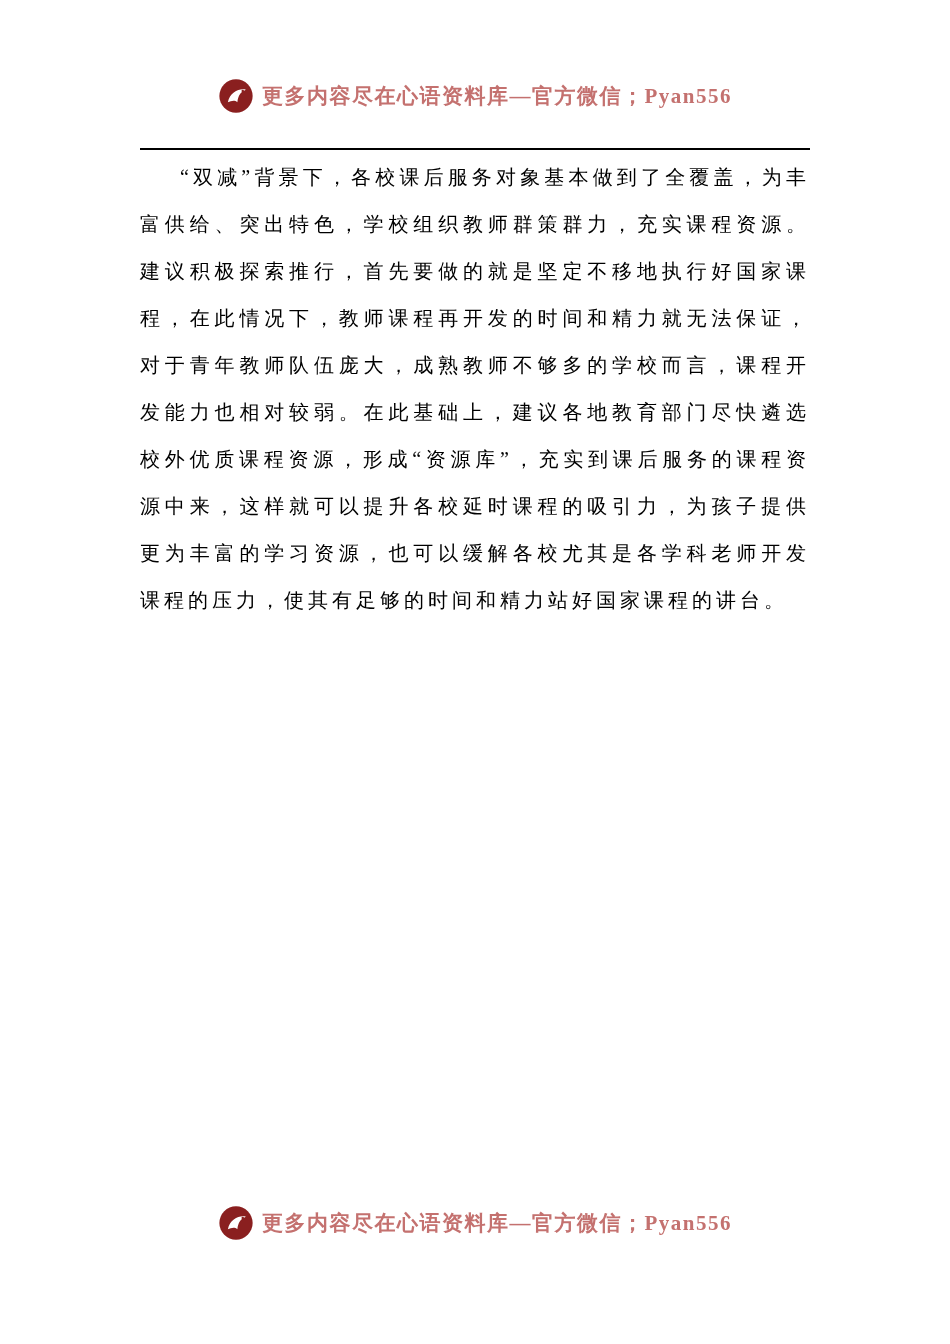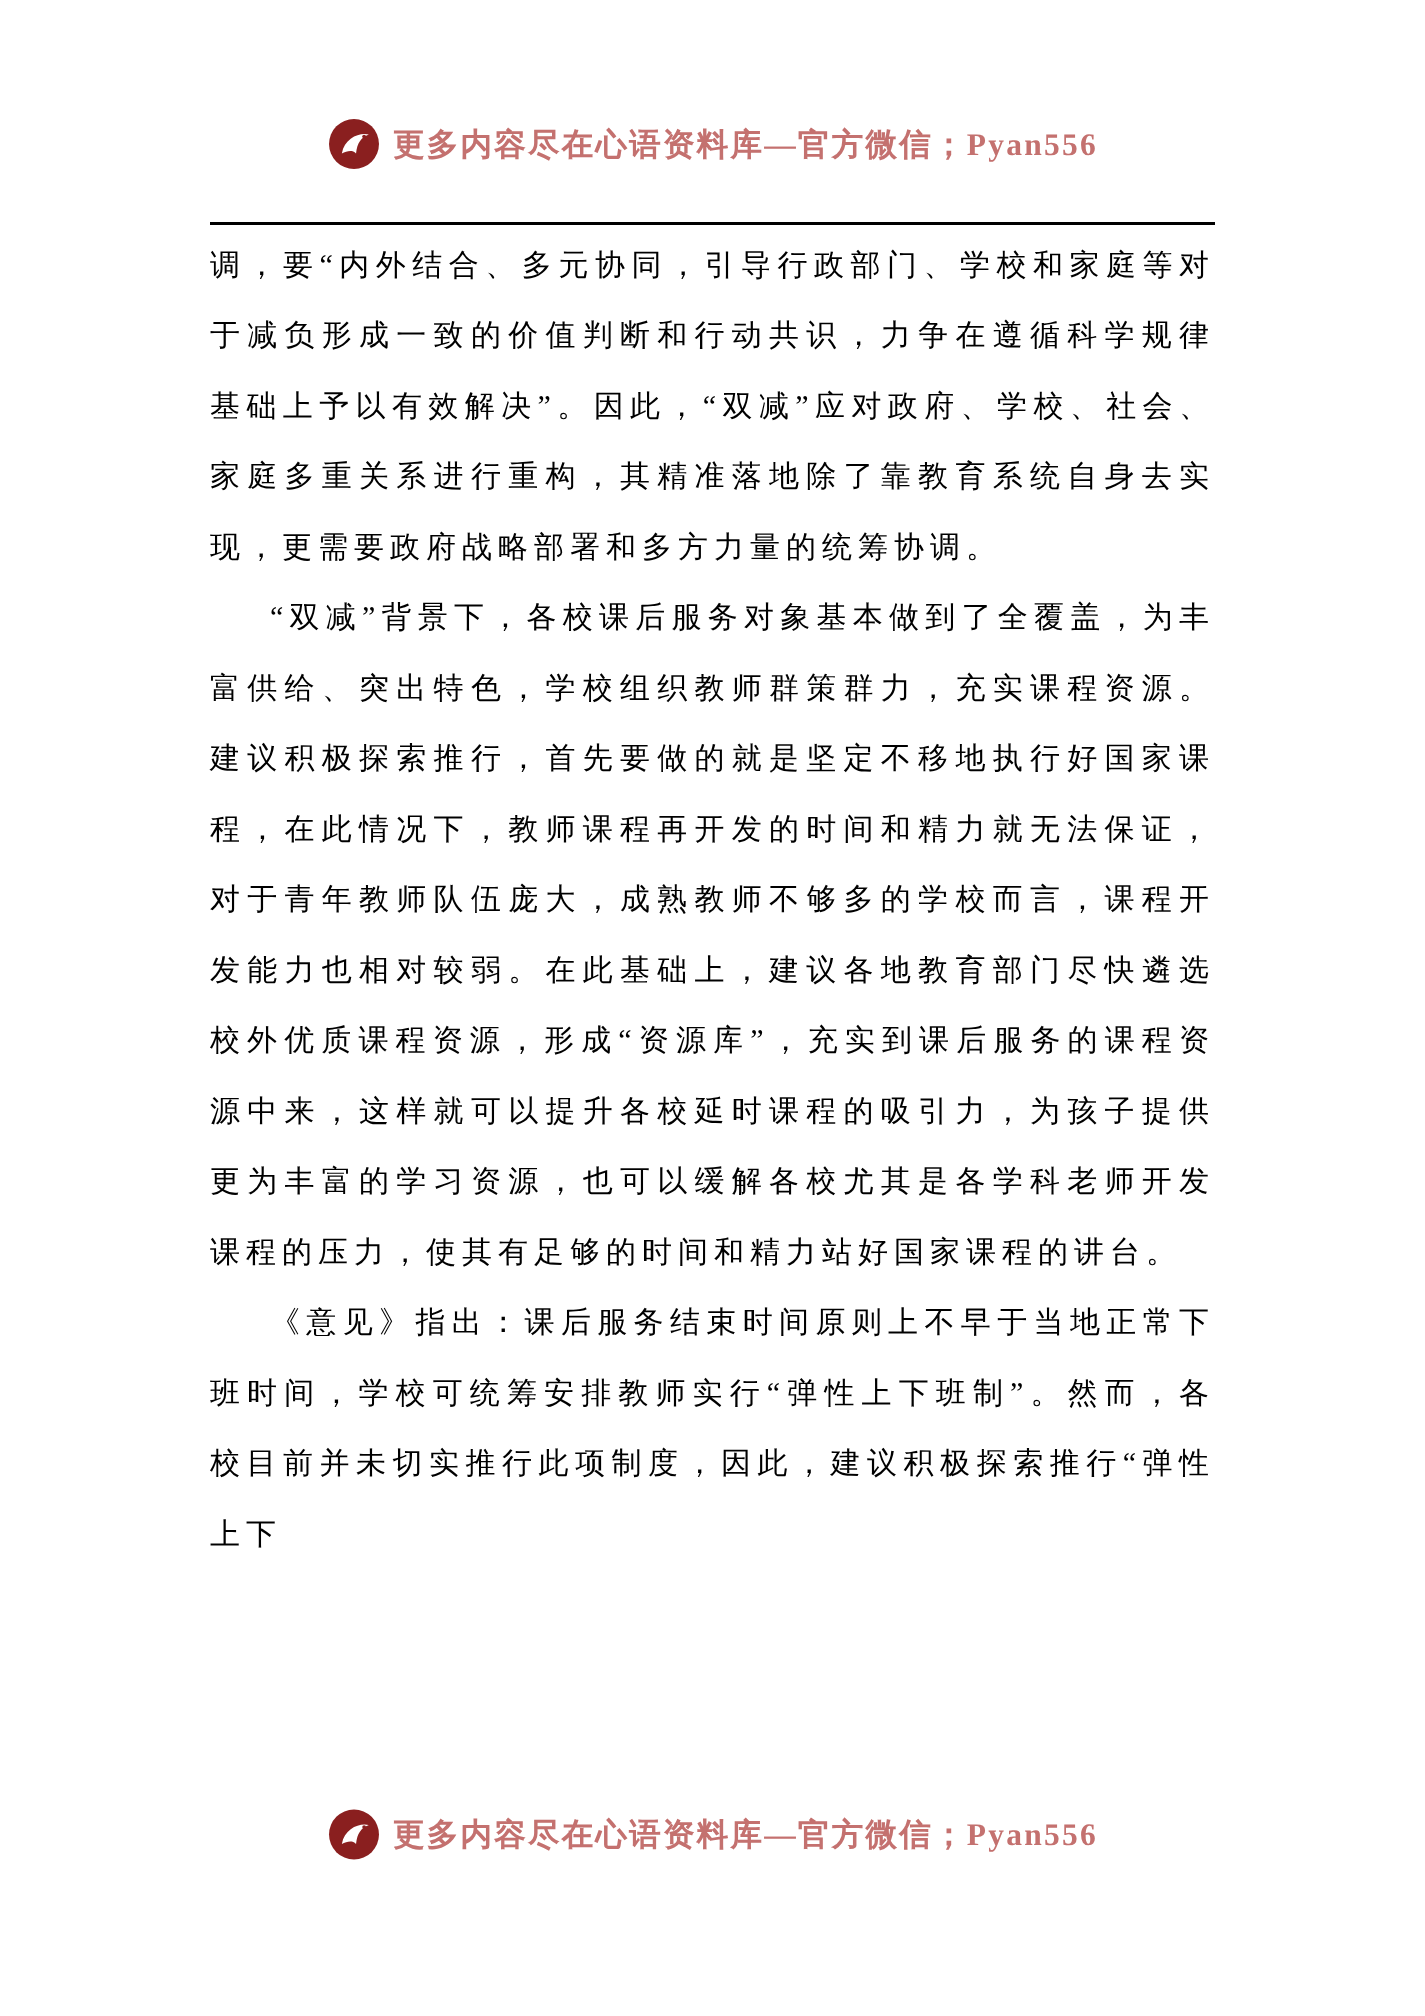--- a/index.html
+++ b/index.html
@@ -80,23 +80,21 @@
         <path d="M11 27 C13 15, 25 11, 31 13 C25 15.5, 22.5 19, 21.5 27 C18.5 24, 14.5 25.5, 11 27 Z" fill="#ffffff"></path>
         <circle cx="27.5" cy="14.5" r="1.4" fill="#8a1f1f"></circle>
       </svg>
     </span>
     <span class="brand-text">更多内容尽在心语资料库—官方微信；Pyan556</span>
   </div>
 
   <div class="divider"></div>
 
   <div class="content">
-    <p class="body">调，要“内外结合、多元协同，引导行政部门、学校和家庭等对于减负形成一致的价值判断和行动共识，力争在遵循科学规律基础上予以有效解决”。因此，“双减”应对政府、学校、社会、家庭多重关系进行重构，其精准落地除了靠教育系统自身去实现，更需要政府战略部署和多方力量的统筹协调。</p>
     <p class="body indent">“双减”背景下，各校课后服务对象基本做到了全覆盖，为丰富供给、突出特色，学校组织教师群策群力，充实课程资源。建议积极探索推行，首先要做的就是坚定不移地执行好国家课程，在此情况下，教师课程再开发的时间和精力就无法保证，对于青年教师队伍庞大，成熟教师不够多的学校而言，课程开发能力也相对较弱。在此基础上，建议各地教育部门尽快遴选校外优质课程资源，形成“资源库”，充实到课后服务的课程资源中来，这样就可以提升各校延时课程的吸引力，为孩子提供更为丰富的学习资源，也可以缓解各校尤其是各学科老师开发课程的压力，使其有足够的时间和精力站好国家课程的讲台。</p>
-    <p class="body indent">《意见》指出：课后服务结束时间原则上不早于当地正常下班时间，学校可统筹安排教师实行“弹性上下班制”。然而，各校目前并未切实推行此项制度，因此，建议积极探索推行“弹性上下</p>
   </div>
 
   <div class="brand footer">
     <span class="logo">
       <svg viewBox="0 0 40 40" xmlns="http://www.w3.org/2000/svg" aria-hidden="true">
         <circle cx="20" cy="20" r="18.5" fill="#8a1f1f"></circle>
         <path d="M11 27 C13 15, 25 11, 31 13 C25 15.5, 22.5 19, 21.5 27 C18.5 24, 14.5 25.5, 11 27 Z" fill="#ffffff"></path>
         <circle cx="27.5" cy="14.5" r="1.4" fill="#8a1f1f"></circle>
       </svg>
     </span>

